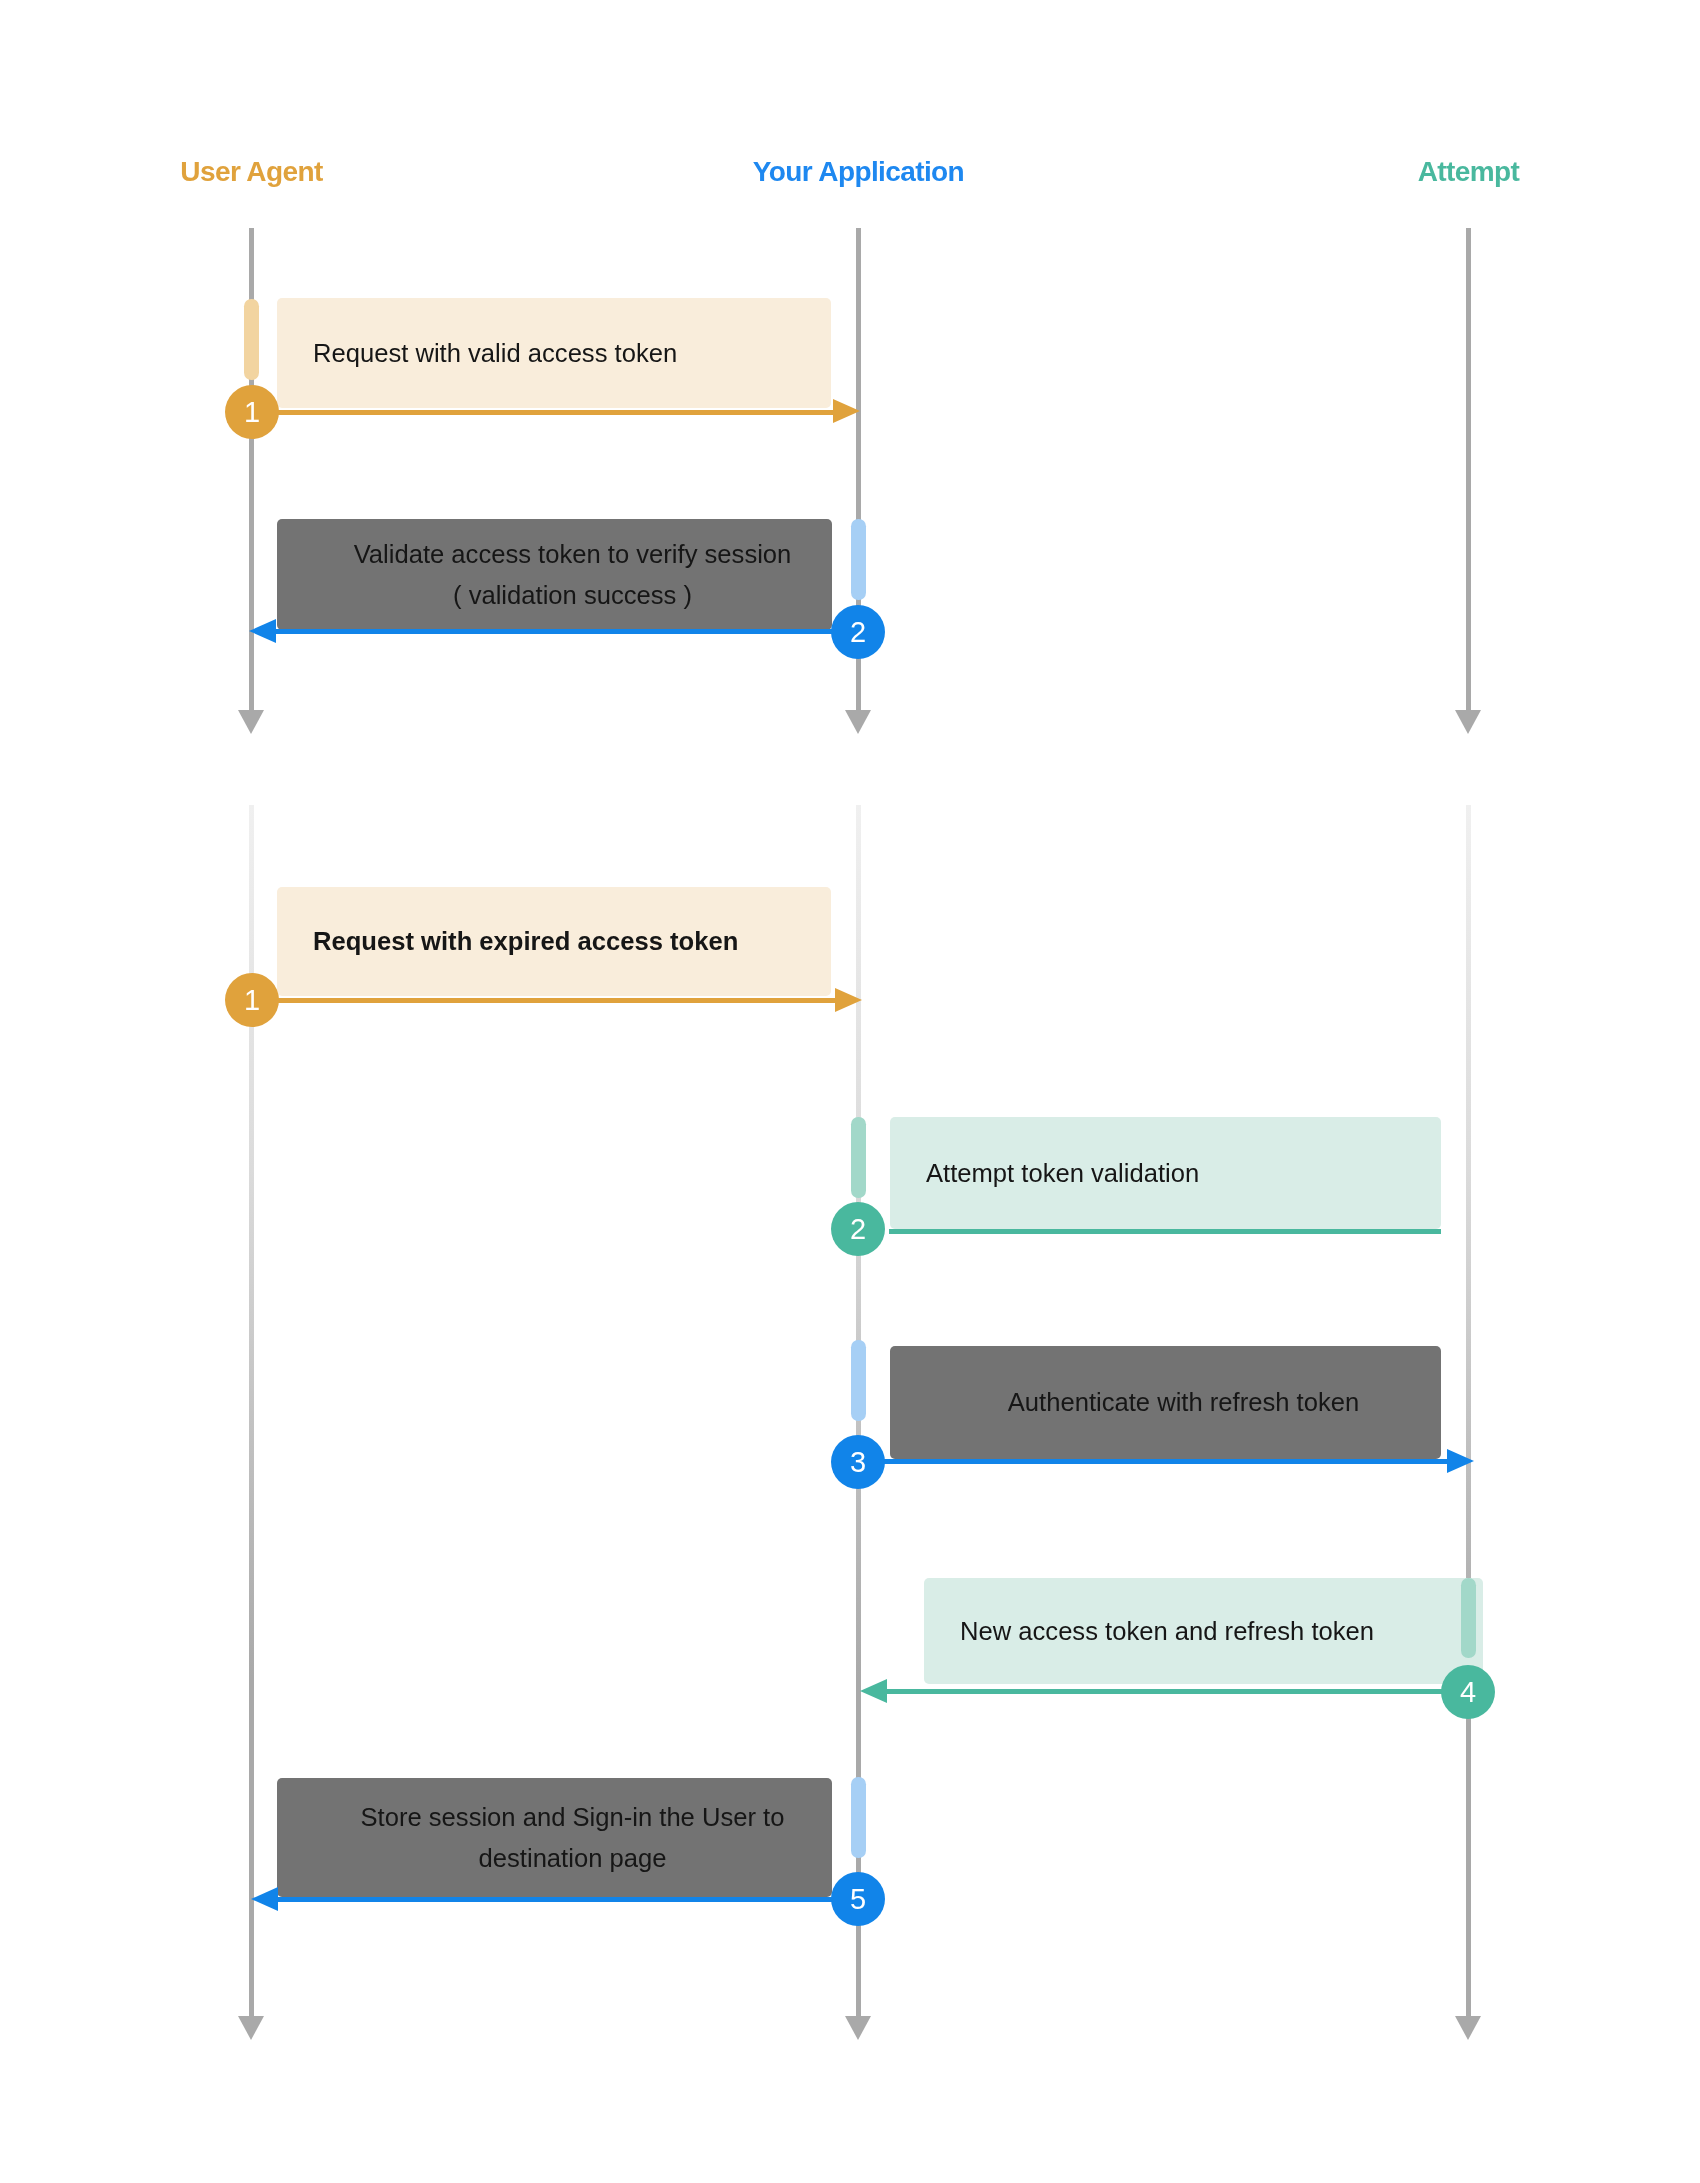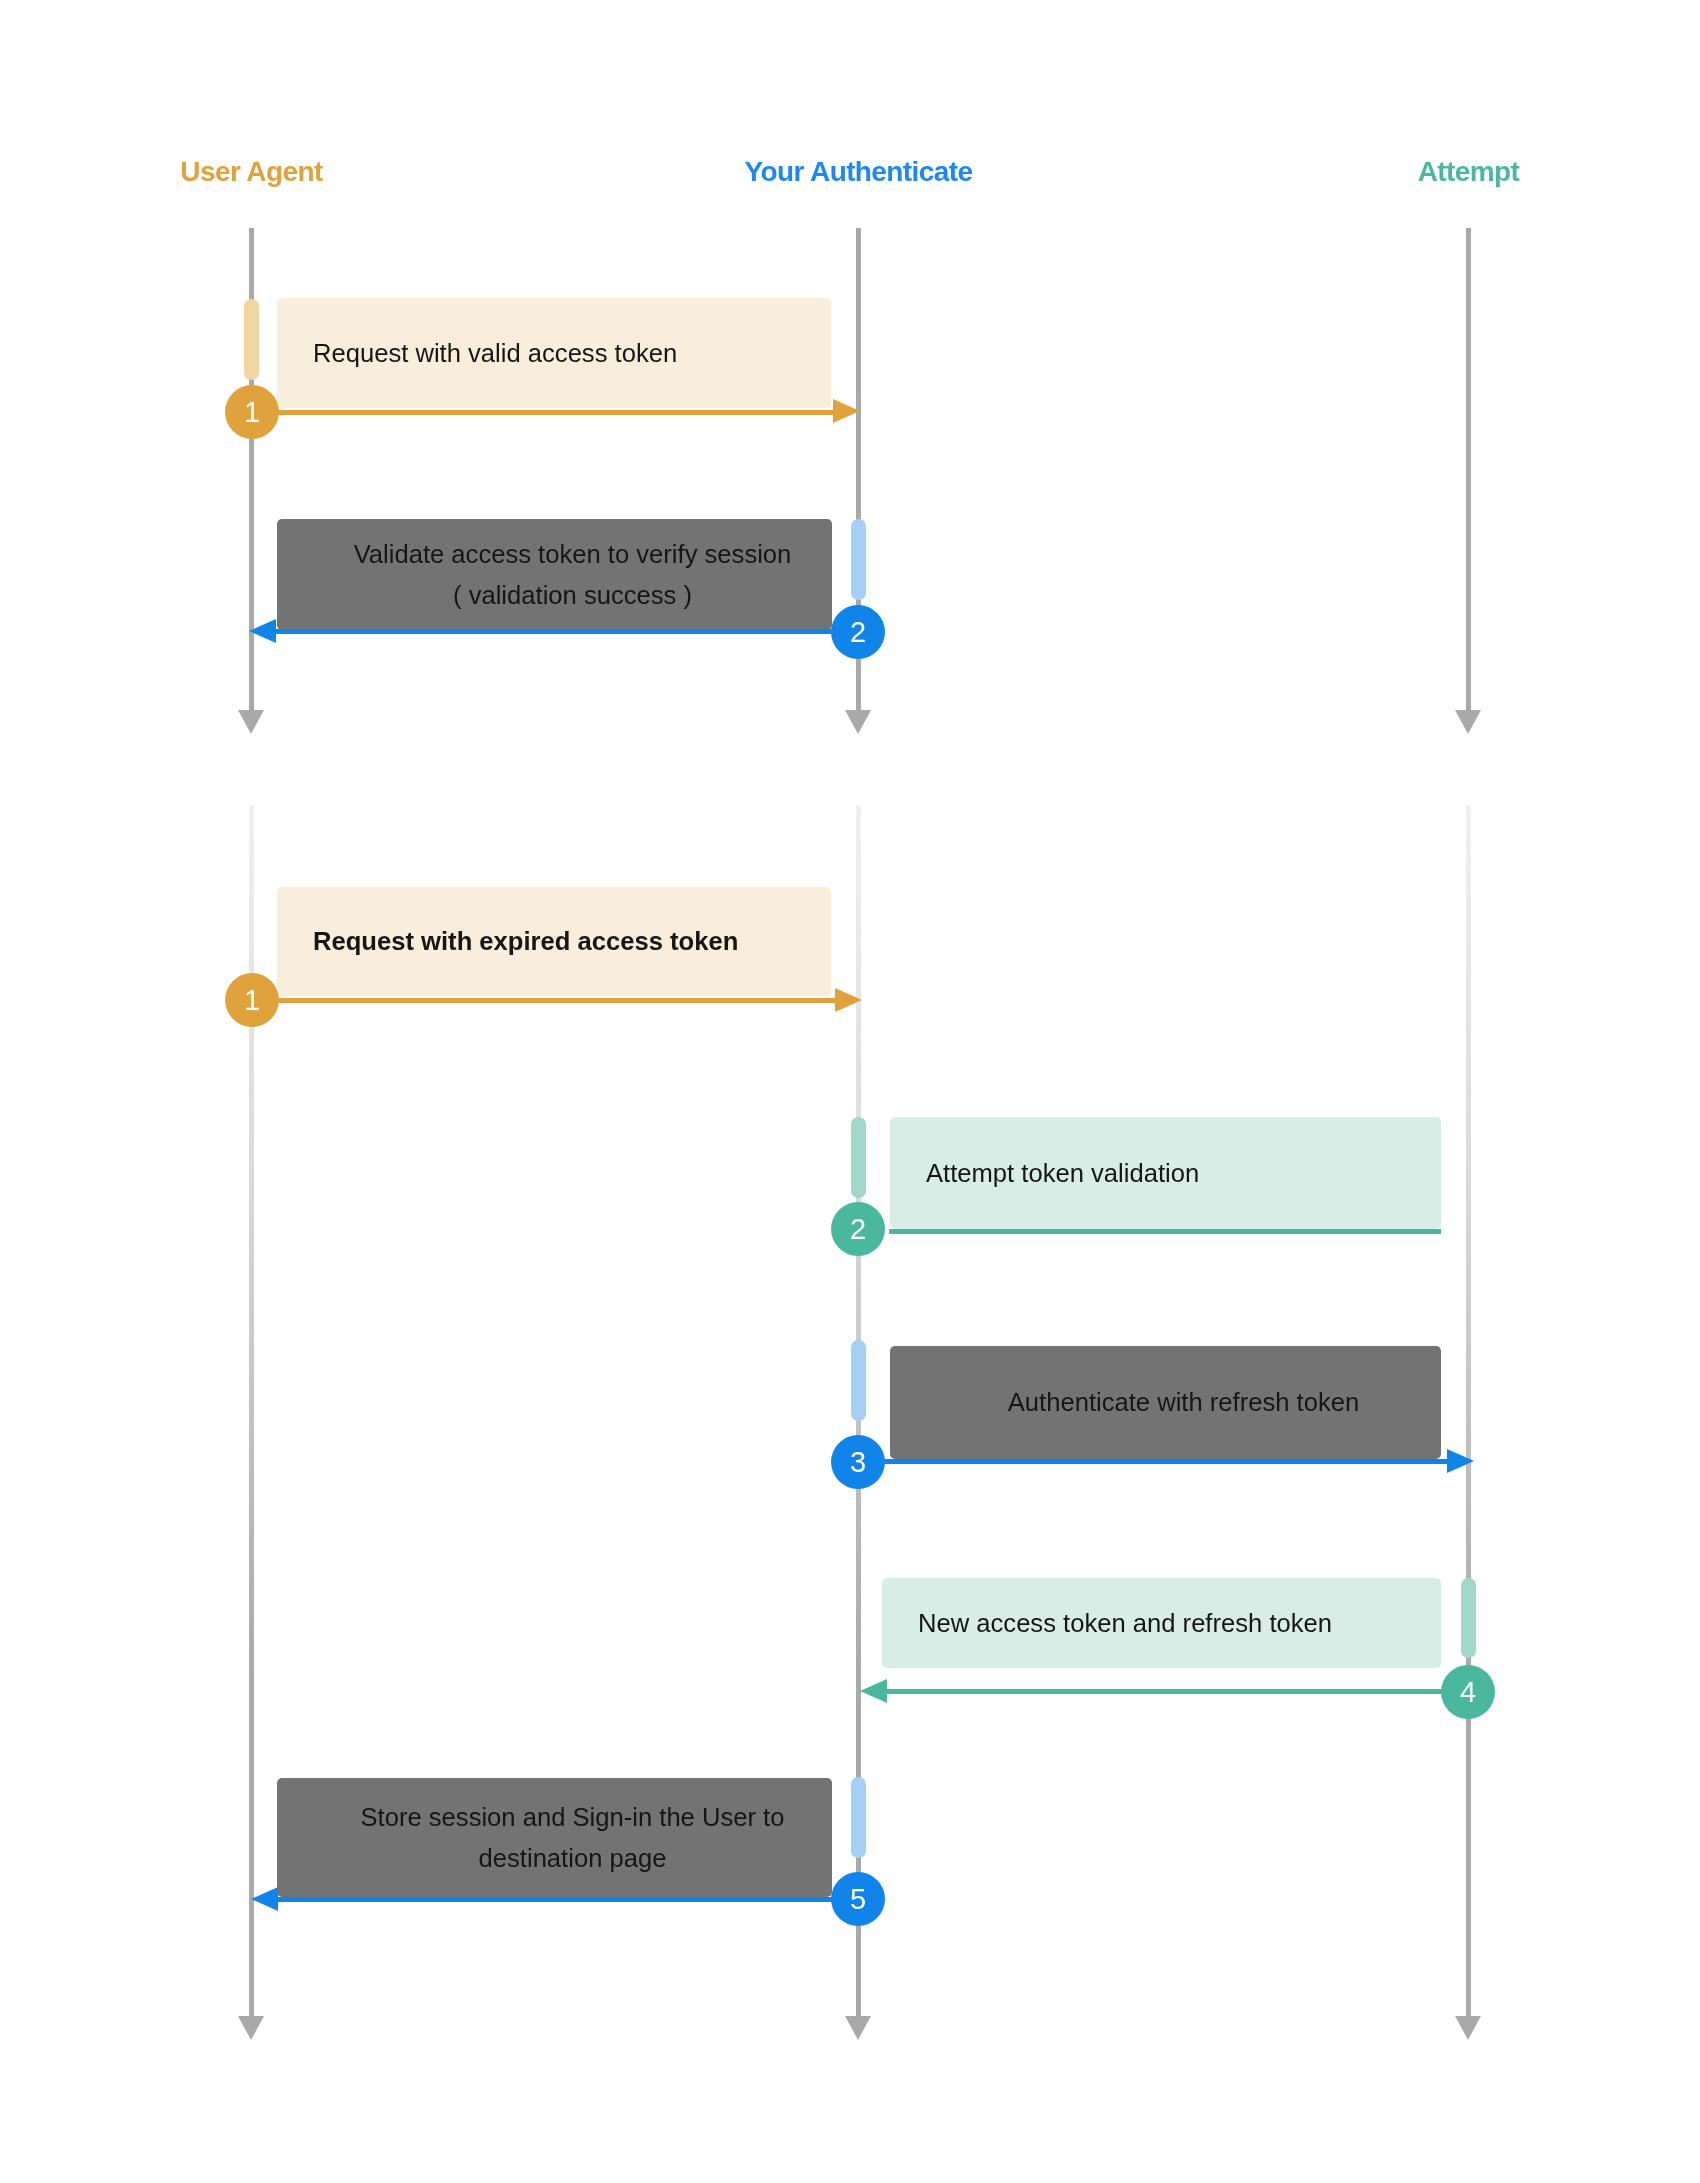--- a/index.html
+++ b/index.html
@@ -44,21 +44,21 @@
   .cc-teal{background:#49B89E;}
 
   .z1{z-index:1}.z2{z-index:2}.z3{z-index:3}.z4{z-index:4}
 </style>
 </head>
 <body>
 
 <div class="canvas">
 
   <div class="actor-label c-orange" style="left:57px;top:157px;">User Agent</div>
-  <div class="actor-label c-blue" style="left:664px;top:157px;">Your Authenticate</div>
+  <div class="actor-label c-blue" style="left:664px;top:157px;">Your Application</div>
   <div class="actor-label c-teal" style="left:1274px;top:157px;">Attempt</div>
 
   <div class="lifeline z1" style="left:249px;top:228px;height:482px;"></div>
   <div class="lifeline z1" style="left:856px;top:228px;height:482px;"></div>
   <div class="lifeline z1" style="left:1466px;top:228px;height:482px;"></div>
   <div class="lifeline-head z1" style="left:238px;top:710px;"></div>
   <div class="lifeline-head z1" style="left:845px;top:710px;"></div>
   <div class="lifeline-head z1" style="left:1455px;top:710px;"></div>
 
   <div class="lifeline faded z1" style="left:249px;top:805px;height:1213px;"></div>
@@ -101,21 +101,21 @@
 
   <div class="bar bar-blue z3" style="left:851px;top:1340px;height:81px;"></div>
   <div class="msg-box bg-blue z2" style="left:890px;top:1346px;width:551px;height:113px;">
     <div class="line">Authenticate with refresh token</div>
   </div>
   <div class="msg-line ln-blue z4" style="left:859px;top:1459px;width:589px;"></div>
   <div class="head-r ar-blue z4" style="left:1447px;top:1449px;"></div>
   <div class="num-circle cc-blue" style="left:831px;top:1435px;">3</div>
 
   <div class="bar bar-teal z3" style="left:1461px;top:1578px;height:80px;"></div>
-  <div class="msg-box bg-green z2" style="left:882px;top:1578px;width:559px;height:90px;">
+  <div class="msg-box bg-green z2" style="left:924px;top:1578px;width:559px;height:106px;">
     <div class="line">New access token and refresh token</div>
   </div>
   <div class="msg-line ln-teal z4" style="left:886px;top:1689px;width:582px;"></div>
   <div class="head-l ar-teal z4" style="left:860px;top:1679px;"></div>
   <div class="num-circle cc-teal" style="left:1441px;top:1665px;">4</div>
 
   <div class="bar bar-blue z3" style="left:851px;top:1777px;height:81px;"></div>
   <div class="msg-box bg-blue z2" style="left:277px;top:1778px;width:555px;height:119px;">
     <div class="line">Store session and Sign-in the User to</div>
     <div class="line">destination page</div>

